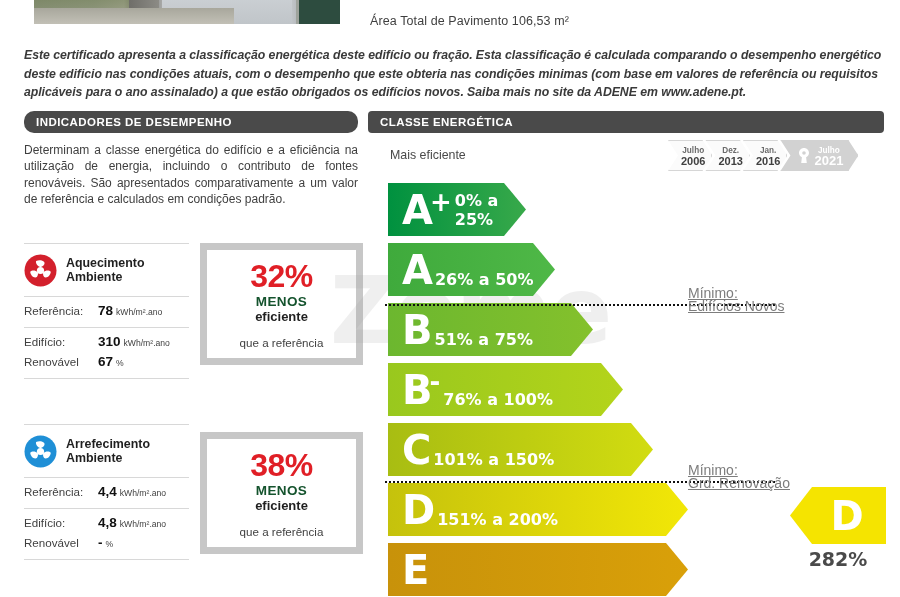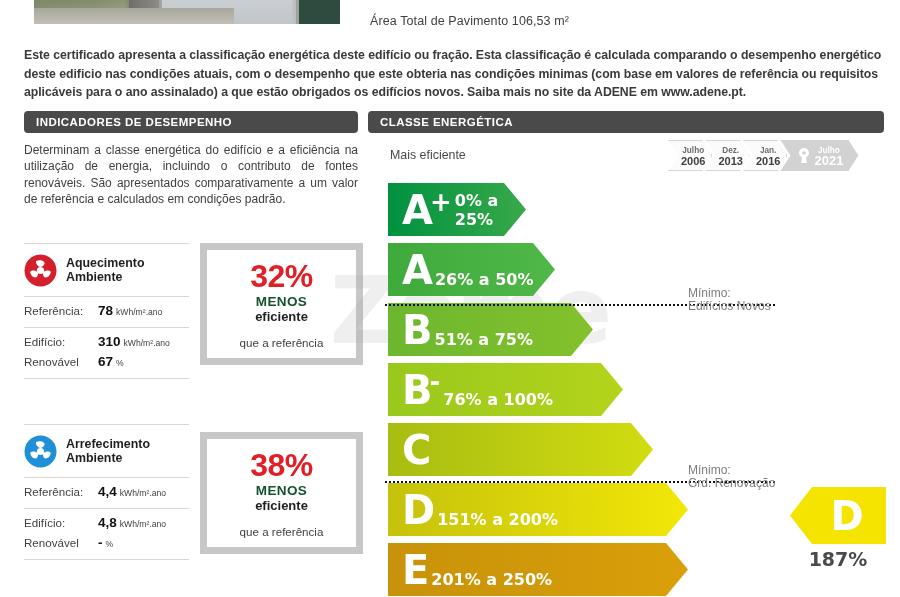--- a/index.html
+++ b/index.html
@@ -47,32 +47,32 @@
   
   .area-text {
     position: absolute; left: 370px; top: 14px;
     font-size: 12.5px; color: #3f3f3f; letter-spacing: .1px;
   }
 
   
   .intro {
     position: absolute; left: 24px; top: 46px; width: 860px;
     font-size: 12.3px; font-weight: bold; color: #3a3a3a;
-    line-height: 18.5px; letter-spacing: -0.05px;
+    line-height: 18.5px; letter-spacing: -0.05px; font-style: italic;
   }
 
   
   .pill {
     position: absolute; height: 22px;
     background: #4a4a4a; border-radius: 4px;
     color: #ffffff; font-size: 11.5px; font-weight: bold;
     letter-spacing: .45px;
     display: flex; align-items: center; padding-left: 12px;
   }
-  #pill-indicadores { left: 24px; top: 111px; width: 334px; }
+  #pill-indicadores { left: 24px; top: 111px; width: 334px; border-radius: 10px; }
   #pill-classe      { left: 368px; top: 111px; width: 516px; }
 
   
   .left-desc {
     position: absolute; left: 24px; top: 142px; width: 334px;
     font-size: 12px; color: #3f3f3f; line-height: 16.4px;
     text-align: justify;
   }
 
   .ind-card { position: absolute; width: 165px; }
@@ -159,21 +159,21 @@
     margin-top:27px;
   }
 
   
   .minline {
     position:absolute; left:385px; height:0;
     border-top: 2.5px dotted #111;
   }
   #minline-novos { top: 304px; width: 390px; }
   #minline-renov { top: 481px; width: 390px; }
-  .minlabel { position:absolute; font-size: 12px; color:#7d7d7d; line-height:13px; }
+  .minlabel { position:absolute; font-size: 14px; color:#7d7d7d; line-height:13px;text-decoration:underline; }
   #minlabel-novos { left: 688px; top: 287px; }
   #minlabel-renov { left: 688px; top: 464px; }
 
   
   .result { position:absolute; left: 790px; top: 487px; width: 96px; text-align:center; }
   .result .badge {
     height: 57px; background:#f5e400;
     clip-path: polygon(22px 0, 100% 0, 100% 100%, 22px 100%, 0 50%);
     display:flex; align-items:center; justify-content:center;
     color:#ffffff; font-size: 40px; font-weight:bold; line-height:40px;
@@ -364,43 +364,43 @@
       </div>
       <div class="bar" style="width: 235px;">
         <div class="shape" style="background: linear-gradient(to right, rgb(153, 200, 30), rgb(180, 212, 26));"></div>
         <span class="letter">B</span>
         <span class="sup">-</span>
         <span class="range">76% a 100%</span>
       </div>
       <div class="bar" style="width: 265px;">
         <div class="shape" style="background: linear-gradient(to right, rgb(168, 189, 18), rgb(210, 220, 16));"></div>
         <span class="letter">C</span>
+        <span class="range">101% a 150%</span>
       </div>
       <div class="bar" style="width: 300px;">
         <div class="shape" style="background: linear-gradient(to right, rgb(197, 194, 12), rgb(242, 231, 7));"></div>
         <span class="letter">D</span>
         <span class="range">151% a 200%</span>
       </div>
       <div class="bar" style="width: 300px;">
         <div class="shape" style="background: linear-gradient(to right, rgb(200, 146, 10), rgb(217, 160, 9));"></div>
         <span class="letter">E</span>
-        <span class="range">201% a 250%</span>
       </div>
     </div>
 
   <div class="minline" id="minline-novos"></div>
   <div class="minlabel" id="minlabel-novos">
     <span>Mínimo:</span><br>
     <span>Edifícios Novos</span>
   </div>
 
   <div class="minline" id="minline-renov"></div>
   <div class="minlabel" id="minlabel-renov">
     <span>Mínimo:</span><br>
     <span>Grd. Renovação</span>
   </div>
 
   <div class="result">
     <div class="badge" id="result-badge" style="background: rgb(245, 228, 0);">D</div>
-    <div class="pct">187%</div>
+    <div class="pct">282%</div>
   </div>
 
 </div>
 
 </body></html>

